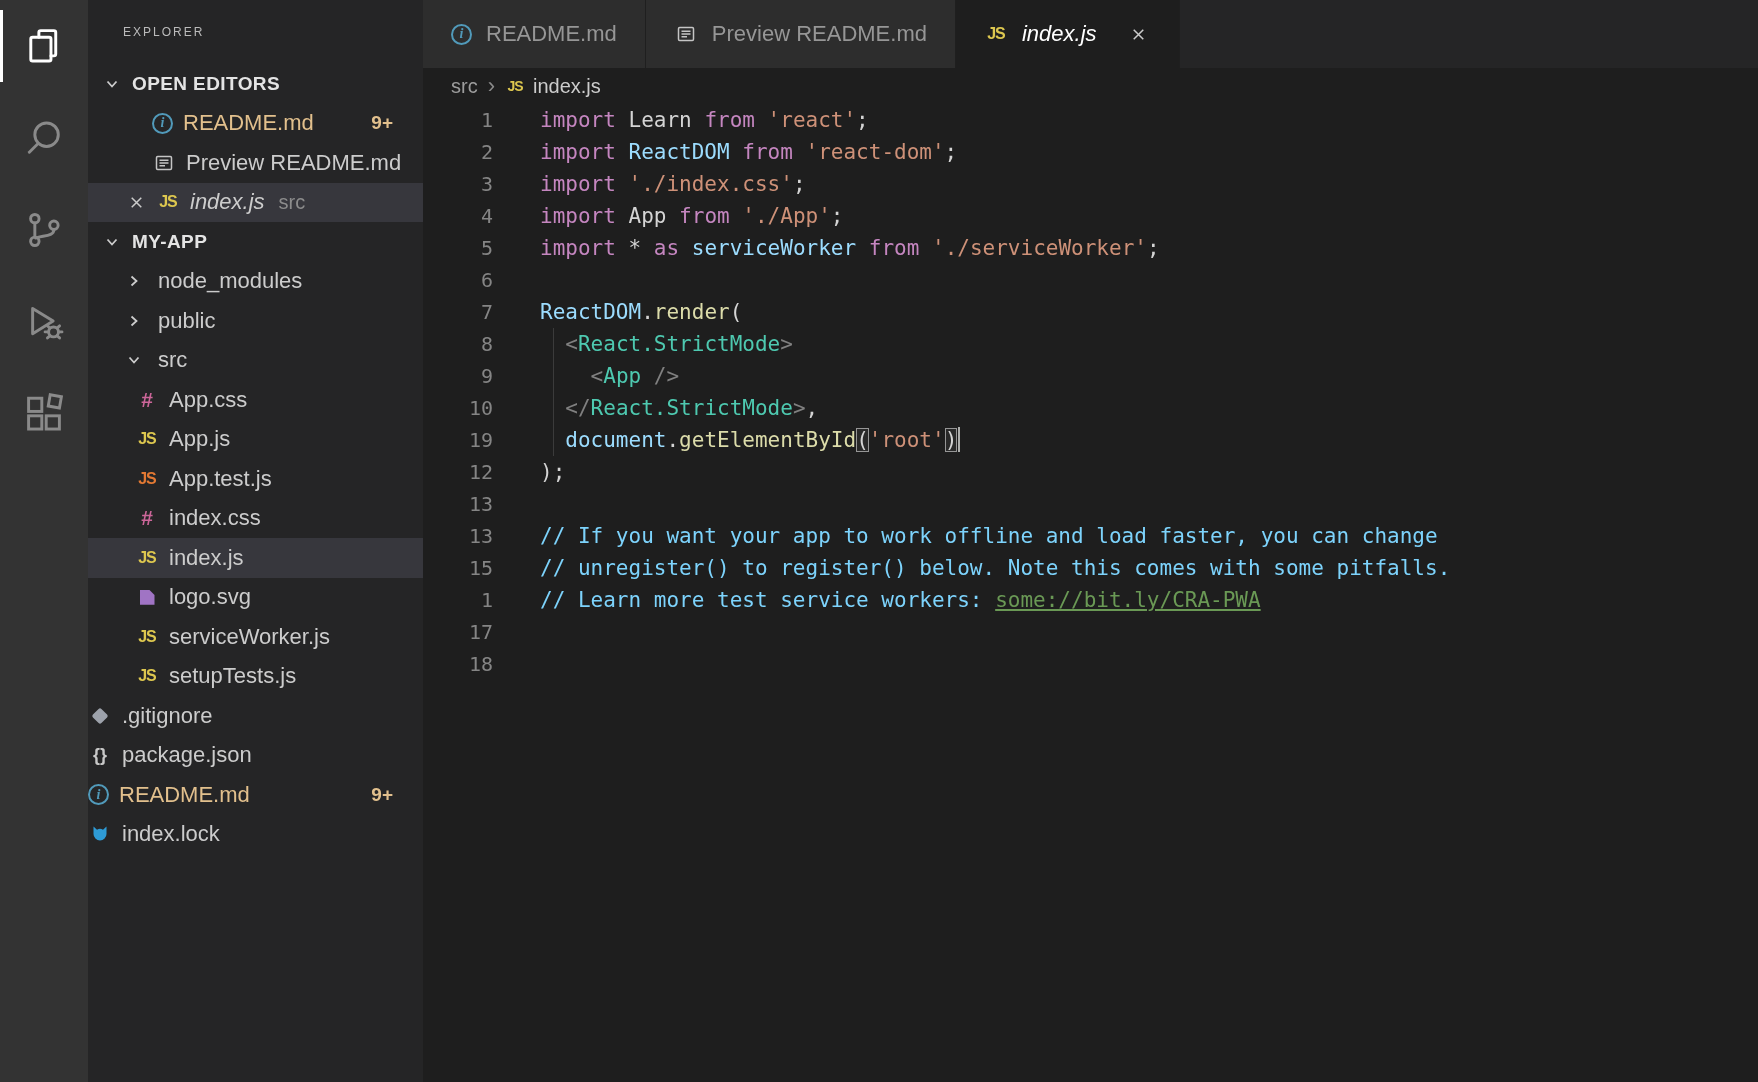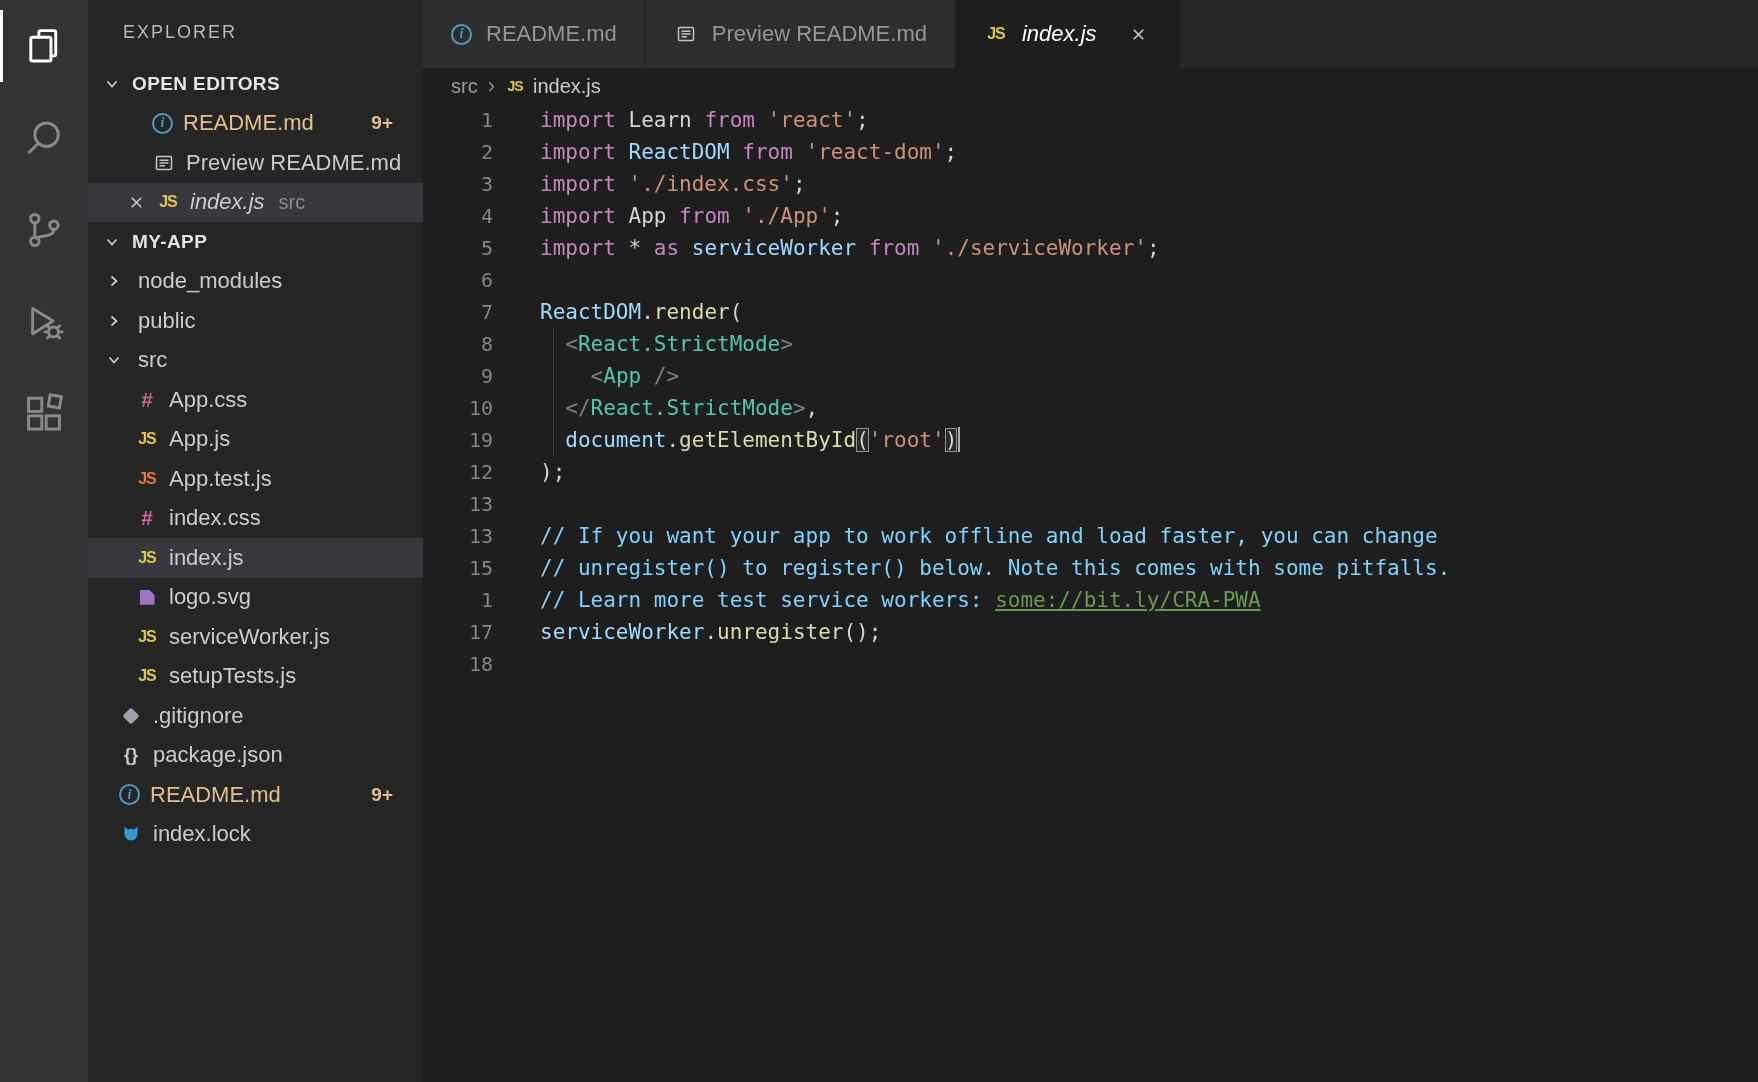--- a/index.html
+++ b/index.html
@@ -10,38 +10,38 @@
   
   .activitybar{width:88px;background:#333333;flex:none;display:flex;flex-direction:column}
   .ab-item{height:92px;display:flex;align-items:center;justify-content:center;position:relative;cursor:pointer}
   .ab-item svg{width:44px;height:44px;stroke:#8a8a8a;fill:none;stroke-width:1.6;stroke-linecap:round}
   .ab-item.active svg{stroke:#ffffff}
   .ab-indicator{position:absolute;left:0;top:10px;height:72px;width:3px;background:#ffffff}
 
   
   .sidebar{width:335px;background:#252526;flex:none;color:#cccccc;overflow:hidden}
   .sidebar-title{height:64px;display:flex;align-items:center;padding-left:35px;
-    font-size:18px;letter-spacing:2px;color:#bbbbbb}
+    font-size:12px;letter-spacing:2px;color:#bbbbbb}
   .section-header{height:39.5px;display:flex;align-items:center;font-weight:700;font-size:19px;
     color:#e4e4e4;padding-left:12px;gap:8px;letter-spacing:.4px;cursor:pointer}
   .row{height:39.5px;display:flex;align-items:center;font-size:22px;white-space:nowrap;cursor:pointer}
   .row.active,.row.selected{background:#37373d}
   .row .label{margin-left:10px}
   .row .label.italic{font-style:italic}
   .modified{color:#e2c08d}
   .detail{margin-left:14px;color:#8c8c8c;font-size:20px}
   .badge{margin-left:auto;margin-right:30px;color:#e2c08d;font-size:19px;font-weight:600}
   .oe-row{padding-left:64px}
   .oe-row.active{padding-left:36px}
   .close-btn{width:24px;height:24px;margin-right:8px;display:flex;align-items:center;justify-content:center}
   .close-btn svg{width:17px;height:17px}
-  .lvl-folder{padding-left:14px}
+  .lvl-folder{padding-left:34px}
   .lvl-folder .label{margin-left:12px}
   .lvl-child{padding-left:47px}
-  .lvl-rootfile{padding-left:31px}
+  .lvl-rootfile{}
 
   
   .ficon{width:24px;height:24px;flex:none;display:flex;align-items:center;justify-content:center}
   .ic-js,.ic-js-test{font-weight:800;font-size:16px;letter-spacing:-1px;color:#ddc74f}
   .ic-js-test{color:#e37933}
   .ic-css{font-weight:700;font-size:21px;color:#cc6699}
   .ic-json{font-weight:600;font-size:18px;color:#c8c8c8}
   .ic-info{width:21px;height:21px;border:2px solid #519aba;border-radius:50%;color:#519aba;
     font-size:14px;font-weight:700;font-style:italic;font-family:"Liberation Serif",serif;line-height:1}
   .ic-git::before{content:"";width:12px;height:12px;background:#9da2ab;transform:rotate(45deg);border-radius:2px}
@@ -352,21 +352,20 @@
           <div class="cline">
             <span class="gut">15</span>
             <span class="code"><span class="tk-cm">// unregister() to register() below. Note this comes with some pitfalls.</span></span>
           </div>
           <div class="cline">
             <span class="gut">1</span>
             <span class="code"><span class="tk-cm">// Learn more test service workers: </span><span class="tk-lk">some://bit.ly/CRA-PWA</span></span>
           </div>
           <div class="cline">
             <span class="gut">17</span>
-            <span class="code"><span class="tk-vr">serviceWorker</span><span class="tk-df">.</span><span class="tk-fn">unregister</span><span class="tk-df">();</span></span>
           </div>
           <div class="cline">
             <span class="gut">18</span>
             <span class="code"></span>
           </div>
         </div>
     </div>
   </main>
 
 </div>

